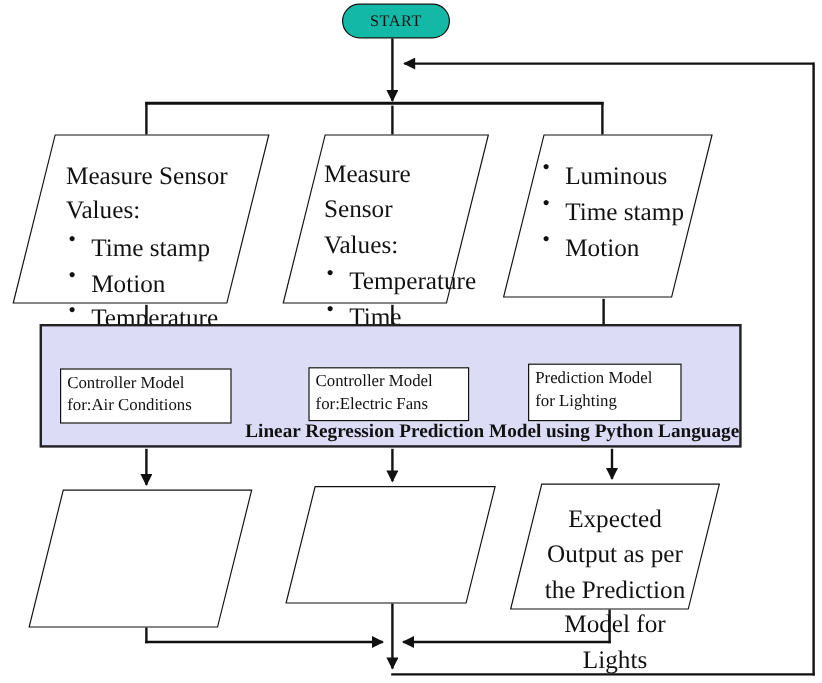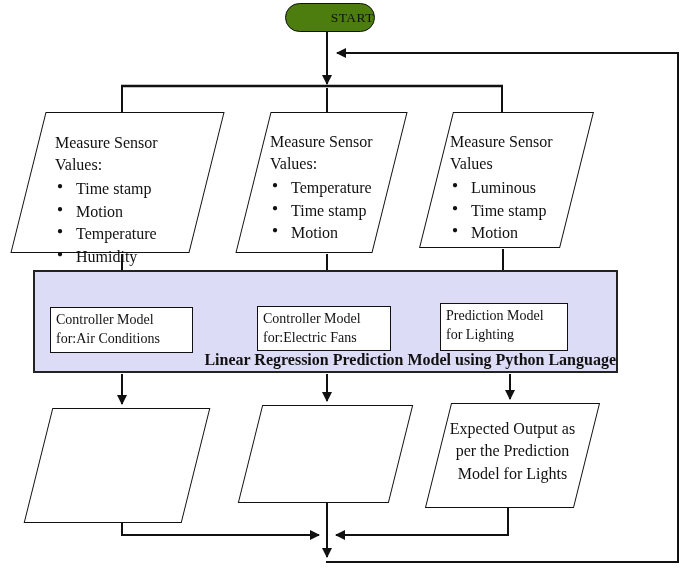--- a/index.html
+++ b/index.html
@@ -4,29 +4,29 @@
 <style>
   html,body{margin:0;padding:0;background:#fff;}
   .page{position:relative;width:685px;height:569px;background:#fff;overflow:hidden;
         font-family:"Liberation Serif","DejaVu Serif",serif;color:#111;}
   svg.wires{position:absolute;left:0;top:0;width:685px;height:569px;}
   svg.wires line{stroke:#111;stroke-width:2;}
   svg.wires line.thick{stroke-width:2.6;}
 
   
   .terminator{position:absolute;left:285px;top:3px;width:90px;height:29px;
-      border:1.6px solid #111;border-radius:15px;background:#4d7c0f;
-      display:flex;align-items:center;justify-content:flex-end;
+      border:1.6px solid #111;border-radius:15px;background:#14b8a6;
+      display:flex;align-items:center;justify-content:center;
       font-size:13.5px;letter-spacing:.5px;box-sizing:border-box;}
 
   
   .para{position:absolute;}
   .para .shape{position:absolute;inset:0;background:#fff;border:1.6px solid #111;
       transform:skewX(-14deg);box-sizing:border-box;}
-  .para .content{position:relative;font-size:16px;line-height:1.4;}
+  .para .content{position:relative;font-size:21px;line-height:1.4;}
 
   .para ul{list-style:none;margin:1px 0 0 0;padding:0;}
   .para li{position:relative;padding-left:21px;line-height:1.42;}
   .para li::before{content:"●";position:absolute;left:2px;top:1px;font-size:10px;}
 
   .out-content{text-align:center;}
 
   
   .band{position:absolute;left:33px;top:270px;width:585px;height:103px;
       border:2px solid #222;background:#dcdcf6;box-sizing:border-box;}
@@ -110,21 +110,20 @@
         <li>Temperature</li>
         <li>Time stamp</li>
         <li>Motion</li>
       </ul>
     </div>
   </div>
 
   <div class="para p3">
     <div class="shape"></div>
     <div class="content">
-      <div>Measure Sensor Values</div>
       <ul>
         <li>Luminous</li>
         <li>Time stamp</li>
         <li>Motion</li>
       </ul>
     </div>
   </div>
 
   <div class="band" style="background-color: rgb(220, 220, 246);">
     <div class="band-label">Linear Regression Prediction Model using Python Language</div>

